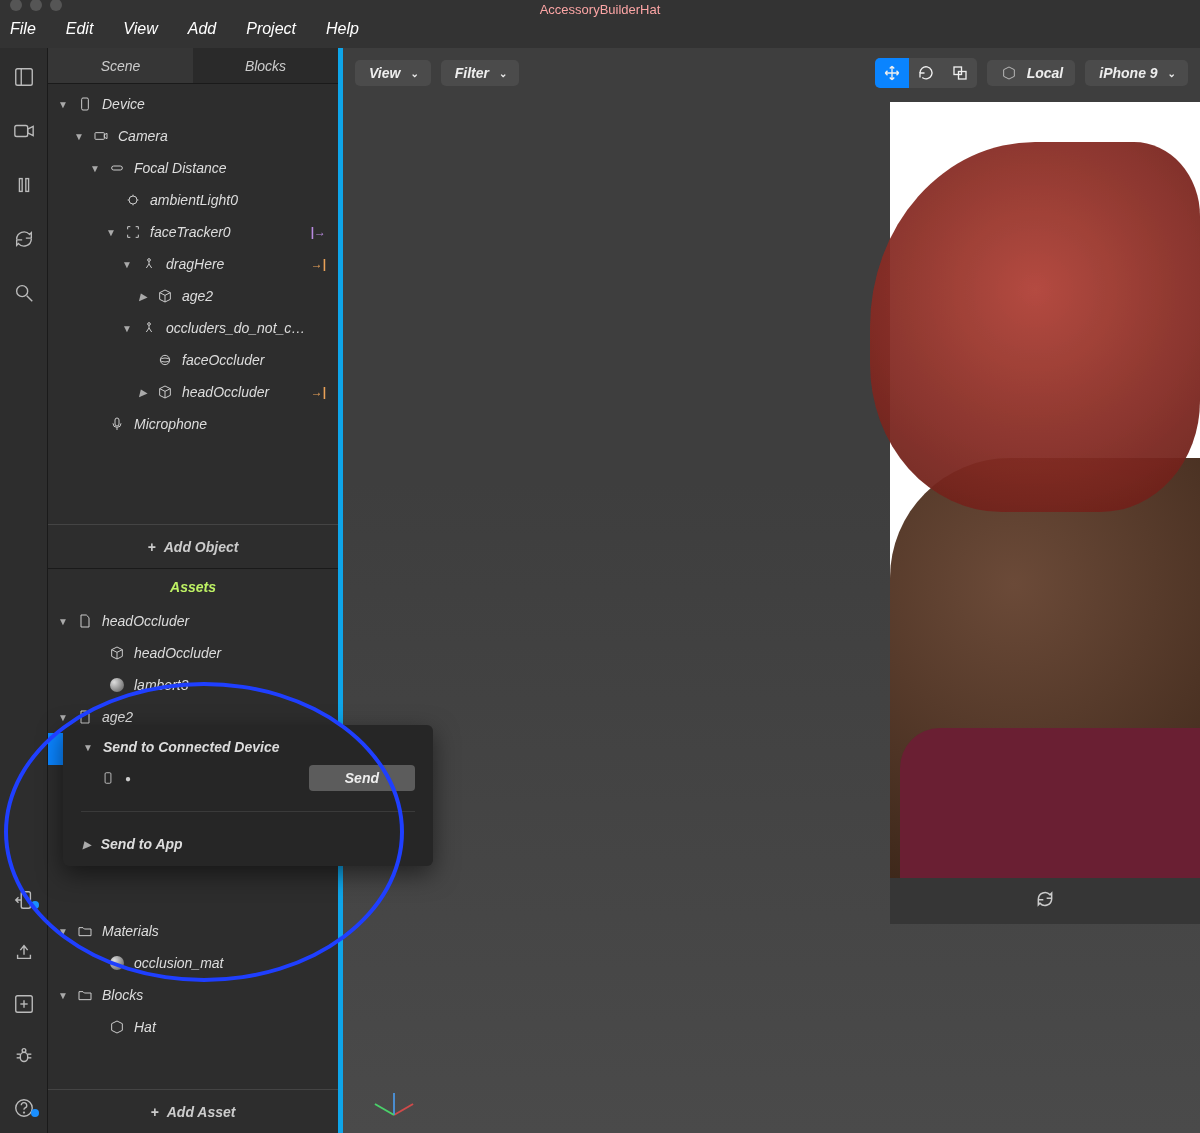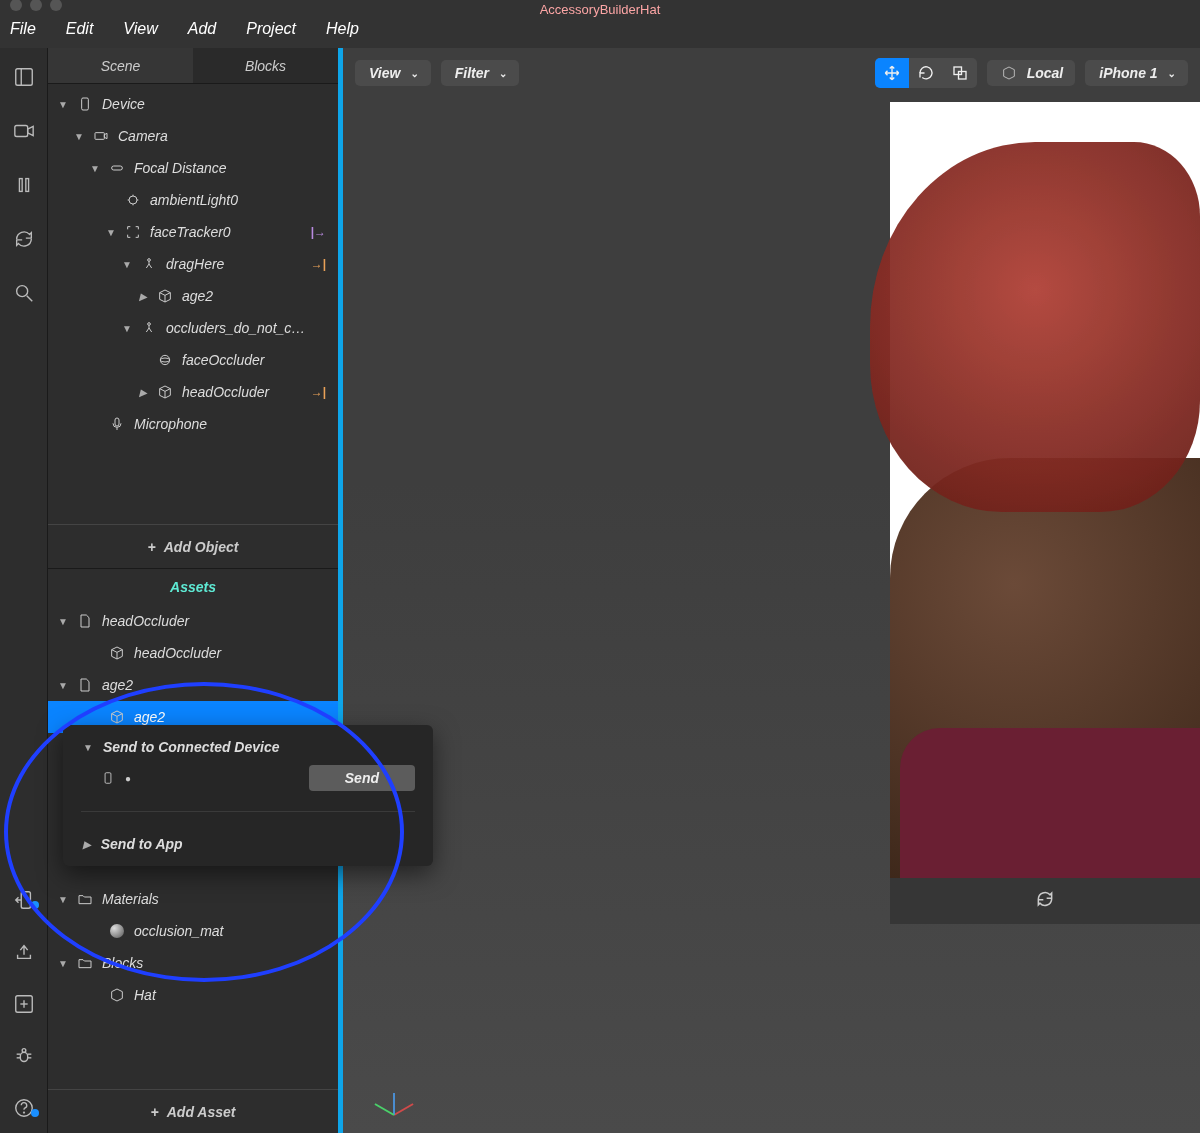--- a/index.html
+++ b/index.html
@@ -27,21 +27,21 @@
 .tree-row .badge { position: absolute; right: 12px; font-size: 12px; font-style: normal; font-weight: bold; color: #e9a158; }
 .tree-row .badge.purple { color: #b98ae0; }
 .indent-1 { padding-left: 10px; }
 .indent-2 { padding-left: 26px; }
 .indent-3 { padding-left: 42px; }
 .indent-4 { padding-left: 58px; }
 .indent-5 { padding-left: 74px; }
 .indent-6 { padding-left: 90px; }
 .add-bar { height: 44px; border-top: 1px solid #444; display: flex; align-items: center; justify-content: center; gap: 8px; font-size: 14px; font-weight: 600; font-style: italic; cursor: pointer; }
 .assets-panel { flex: 1; border-top: 1px solid #1a1a1a; overflow: hidden; }
-.panel-header { padding: 10px 12px; font-size: 14px; font-weight: 600; font-style: italic; color: #5eead4; }
+.panel-header { padding: 10px 12px; font-size: 14px; font-weight: 600; font-style: italic; color: #bef264; }
 .selected-row { background: #0a84ff; color: white; }
 .viewport { flex: 1; background: #3e3e3e; position: relative; overflow: hidden; }
 .viewport-toolbar { display: flex; align-items: center; padding: 10px 12px; gap: 10px; }
 .toolbar-btn { background: #4b4b4b; border-radius: 5px; padding: 5px 12px 5px 14px; display: flex; align-items: center; gap: 10px; font-size: 14px; font-weight: 600; font-style: italic; color: #eee; cursor: pointer; }
 .toolbar-btn .chev { font-size: 10px; font-style: normal; }
 .toolbar-group { background: #4b4b4b; border-radius: 5px; display: flex; align-items: center; overflow: hidden; }
 .toolbar-group .seg { padding: 6px 8px; display: flex; align-items: center; justify-content: center; cursor: pointer; }
 .toolbar-group .seg.active { background: #0a84ff; }
 .toolbar-group svg { width: 18px; height: 18px; stroke: #eee; fill: none; stroke-width: 1.8; }
 .spacer { flex: 1; }
@@ -277,20 +277,27 @@
       <div class="tree-row indent-3">
           <span class="caret"></span>
           <span class="icon">
             <svg viewBox="0 0 24 24">
               <path d="M12 3l8 4v10l-8 4-8-4V7z"></path>
               <path d="M4 7l8 4 8-4M12 11v10"></path>
             </svg>
           </span>
           <span>headOccluder</span>
         </div>
+      <div class="tree-row indent-3">
+          <span class="caret"></span>
+          <span class="icon">
+            <span class="sphere-icon"></span>
+          </span>
+          <span>lambert3</span>
+        </div>
       <div class="tree-row indent-1">
           <span class="caret">▼</span>
           <span class="icon">
             <svg viewBox="0 0 24 24" fill="#ccc" stroke="none">
               <path d="M6 3h8l4 4v14H6z"></path>
             </svg>
           </span>
           <span>age2</span>
         </div>
       <div class="tree-row indent-3 selected-row">
@@ -375,21 +382,21 @@
             </svg>
           </div>
       </div>
       <div class="toolbar-btn">
           <svg viewBox="0 0 24 24" width="16" height="16" stroke="#eee" fill="none">
             <path d="M12 3l8 4v10l-8 4-8-4V7z"></path>
           </svg>
           <span>Local</span>
         </div>
       <div class="toolbar-btn">
-          <span>iPhone 1</span>
+          <span>iPhone 9</span>
           <span class="chev">⌄</span>
         </div>
     </div>
     <div class="grid-floor"></div>
     <div class="scene-plane"></div>
     <div class="scene-face"></div>
     <div class="scene-hat"></div>
     <div class="preview-pane">
       <div class="preview-face"></div>
       <div class="preview-shirt"></div>

